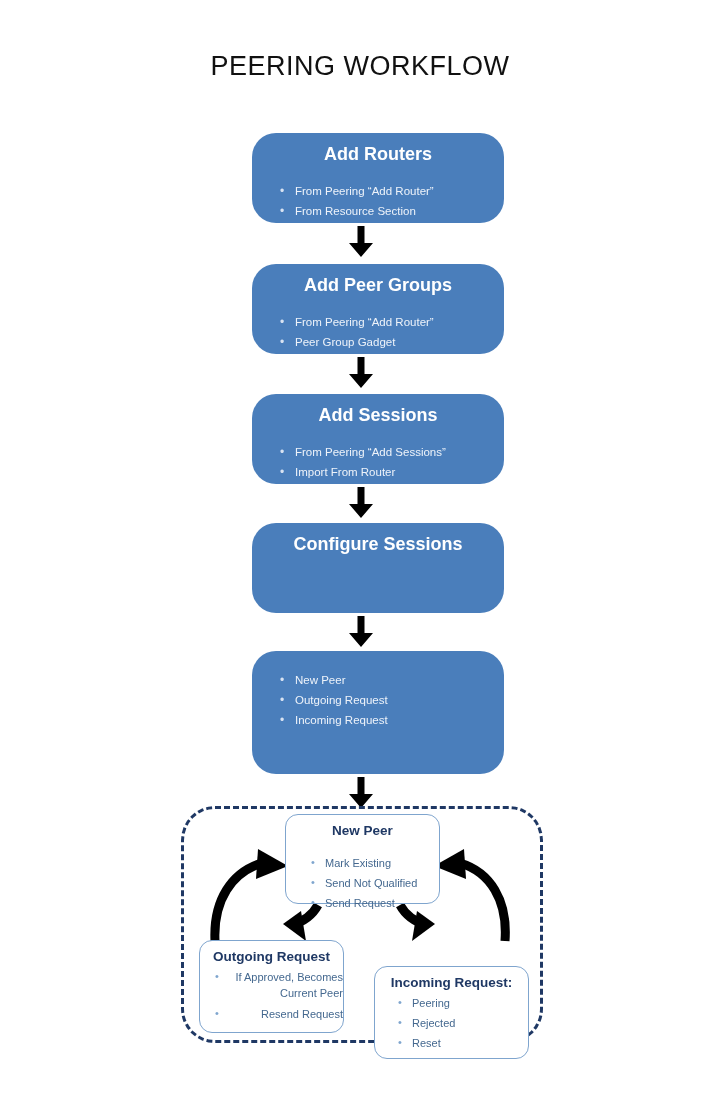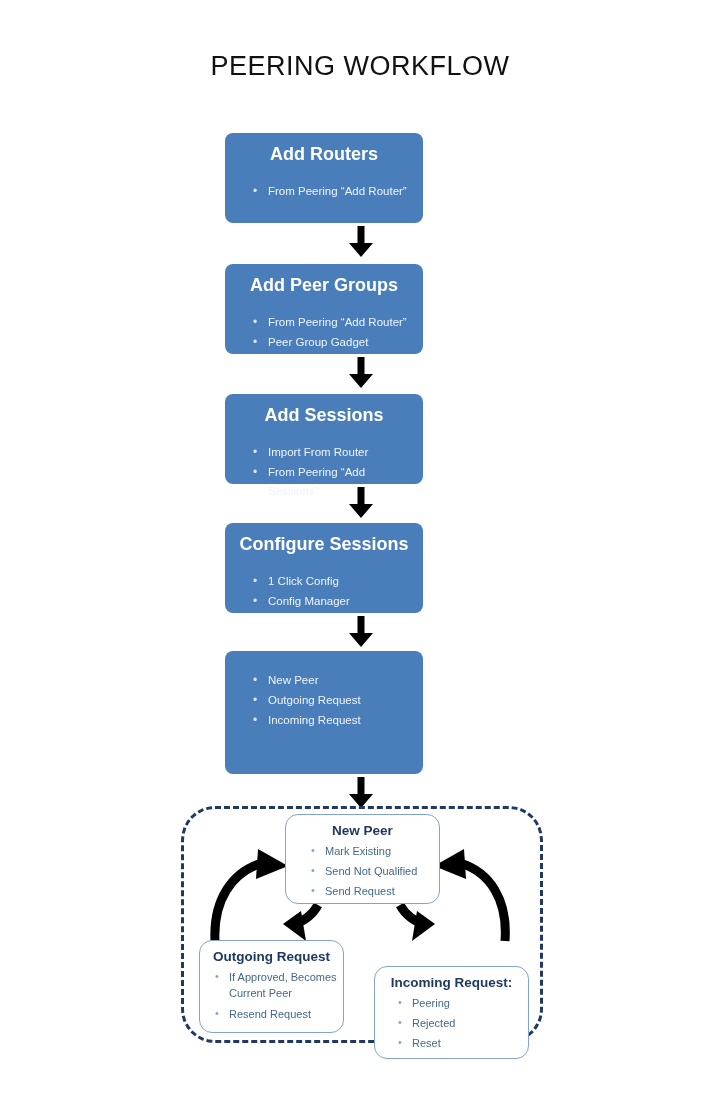--- a/index.html
+++ b/index.html
@@ -32,24 +32,24 @@
     text-align: center;
     font-size: 27px;
     font-weight: 400;
     color: #111111;
     letter-spacing: 0.5px;
   }
 
   
   .stage {
     position: absolute;
-    left: 225px;
-    width: 198px;
+    left: 252px;
+    width: 252px;
     background: #4A7EBB;
-    border-radius: 8px;
+    border-radius: 24px;
     box-sizing: border-box;
     color: #ffffff;
   }
   .stage-title {
     text-align: center;
     font-weight: bold;
     font-size: 18px;
     line-height: 1.22;
     padding: 11px 10px 0 10px;
     color: #ffffff;
@@ -124,21 +124,21 @@
     margin-bottom: 4px;
   }
   .subbox-bullets li::before {
     content: "\2022";
     position: absolute;
     left: 1px;
     top: -1px;
     color: #7FA5CE;
     font-size: 11px;
   }
-  .subbox-bullets.tight li { margin-bottom: 5px; }
+  .subbox-bullets.tight li { margin-bottom: 5px; text-align: right; }
 
   #box-new-peer   { left: 285px; top: 814px; width: 155px; height: 90px; }
   #box-outgoing   { left: 199px; top: 940px; width: 145px; height: 93px; }
   #box-incoming   { left: 374px; top: 940px; width: 155px; height: 93px; margin-top: 26px; }
 
   .curve-layer {
     position: absolute;
     left: 0;
     top: 0;
     width: 720px;
@@ -150,20 +150,21 @@
 <body>
 
 <div id="canvas">
 
   <div id="page-title">PEERING WORKFLOW</div>
 
   <div class="stage" id="stage-1" style="top:133px;height:90px;">
     <div class="stage-title">Add Routers</div>
     <ul class="stage-bullets">
       <li>From  Peering “Add Router”</li>
+      <li>From Resource Section</li>
     </ul>
   </div>
 
   <svg class="down-arrow" style="left:346px;top:226px;" viewBox="0 0 30 32">
     <path d="M11.5 0 H18.5 V17 H27 L15 31 L3 17 H11.5 Z" fill="#000000"></path>
   </svg>
 
   <div class="stage" id="stage-2" style="top:264px;height:90px;">
     <div class="stage-title">Add Peer Groups</div>
     <ul class="stage-bullets">
@@ -172,35 +173,31 @@
     </ul>
   </div>
 
   <svg class="down-arrow" style="left:346px;top:357px;" viewBox="0 0 30 32">
     <path d="M11.5 0 H18.5 V17 H27 L15 31 L3 17 H11.5 Z" fill="#000000"></path>
   </svg>
 
   <div class="stage" id="stage-3" style="top:394px;height:90px;">
     <div class="stage-title">Add Sessions</div>
     <ul class="stage-bullets">
+      <li>From  Peering “Add Sessions”</li>
       <li>Import  From Router</li>
-      <li>From  Peering “Add Sessions”</li>
     </ul>
   </div>
 
   <svg class="down-arrow" style="left:346px;top:487px;" viewBox="0 0 30 32">
     <path d="M11.5 0 H18.5 V17 H27 L15 31 L3 17 H11.5 Z" fill="#000000"></path>
   </svg>
 
   <div class="stage" id="stage-4" style="top:523px;height:90px;">
     <div class="stage-title">Configure Sessions</div>
-    <ul class="stage-bullets">
-      <li>1 Click Config</li>
-      <li>Config Manager</li>
-    </ul>
   </div>
 
   <svg class="down-arrow" style="left:346px;top:616px;" viewBox="0 0 30 32">
     <path d="M11.5 0 H18.5 V17 H27 L15 31 L3 17 H11.5 Z" fill="#000000"></path>
   </svg>
 
   <div class="stage" id="stage-5" style="top:651px;height:123px;">
     <ul class="stage-bullets" style="padding-top:12px;">
       <li>New Peer</li>
       <li>Outgoing Request</li>
@@ -232,21 +229,21 @@
     </g>
 
     <g>
       <path d="M505 941 C 508 900, 490 872, 460 863" stroke="#000000" stroke-width="9" fill="none" stroke-linecap="butt"></path>
       <path d="M464 849 L434 866 L466 879 Z" fill="#000000"></path>
     </g>
   </svg>
 
   <div class="subbox" id="box-new-peer">
     <div class="subbox-title">New Peer</div>
-    <ul class="subbox-bullets" style="padding-left:24px;">
+    <ul class="subbox-bullets" style="padding-left:24px;margin-top:12px;">
       <li>Mark Existing</li>
       <li>Send Not Qualified</li>
       <li>Send Request</li>
     </ul>
   </div>
 
   <div class="subbox" id="box-outgoing">
     <div class="subbox-title">Outgoing Request</div>
     <ul class="subbox-bullets tight">
       <li>If Approved, Becomes Current Peer</li>

